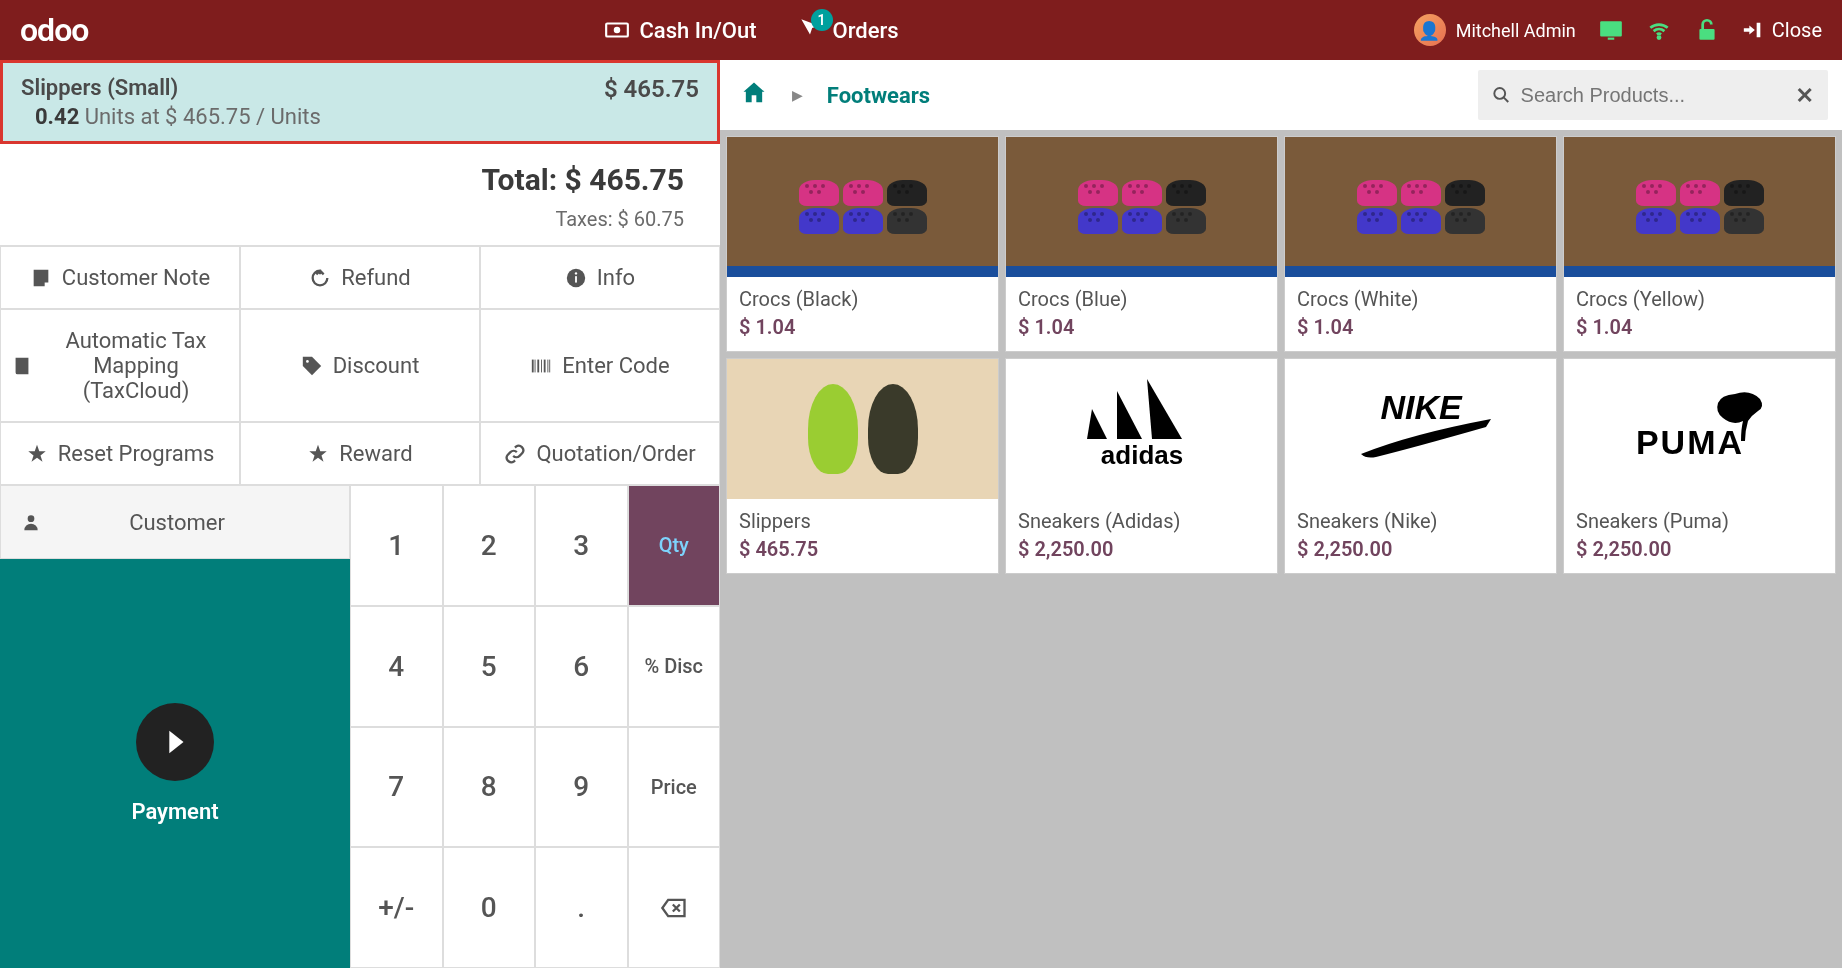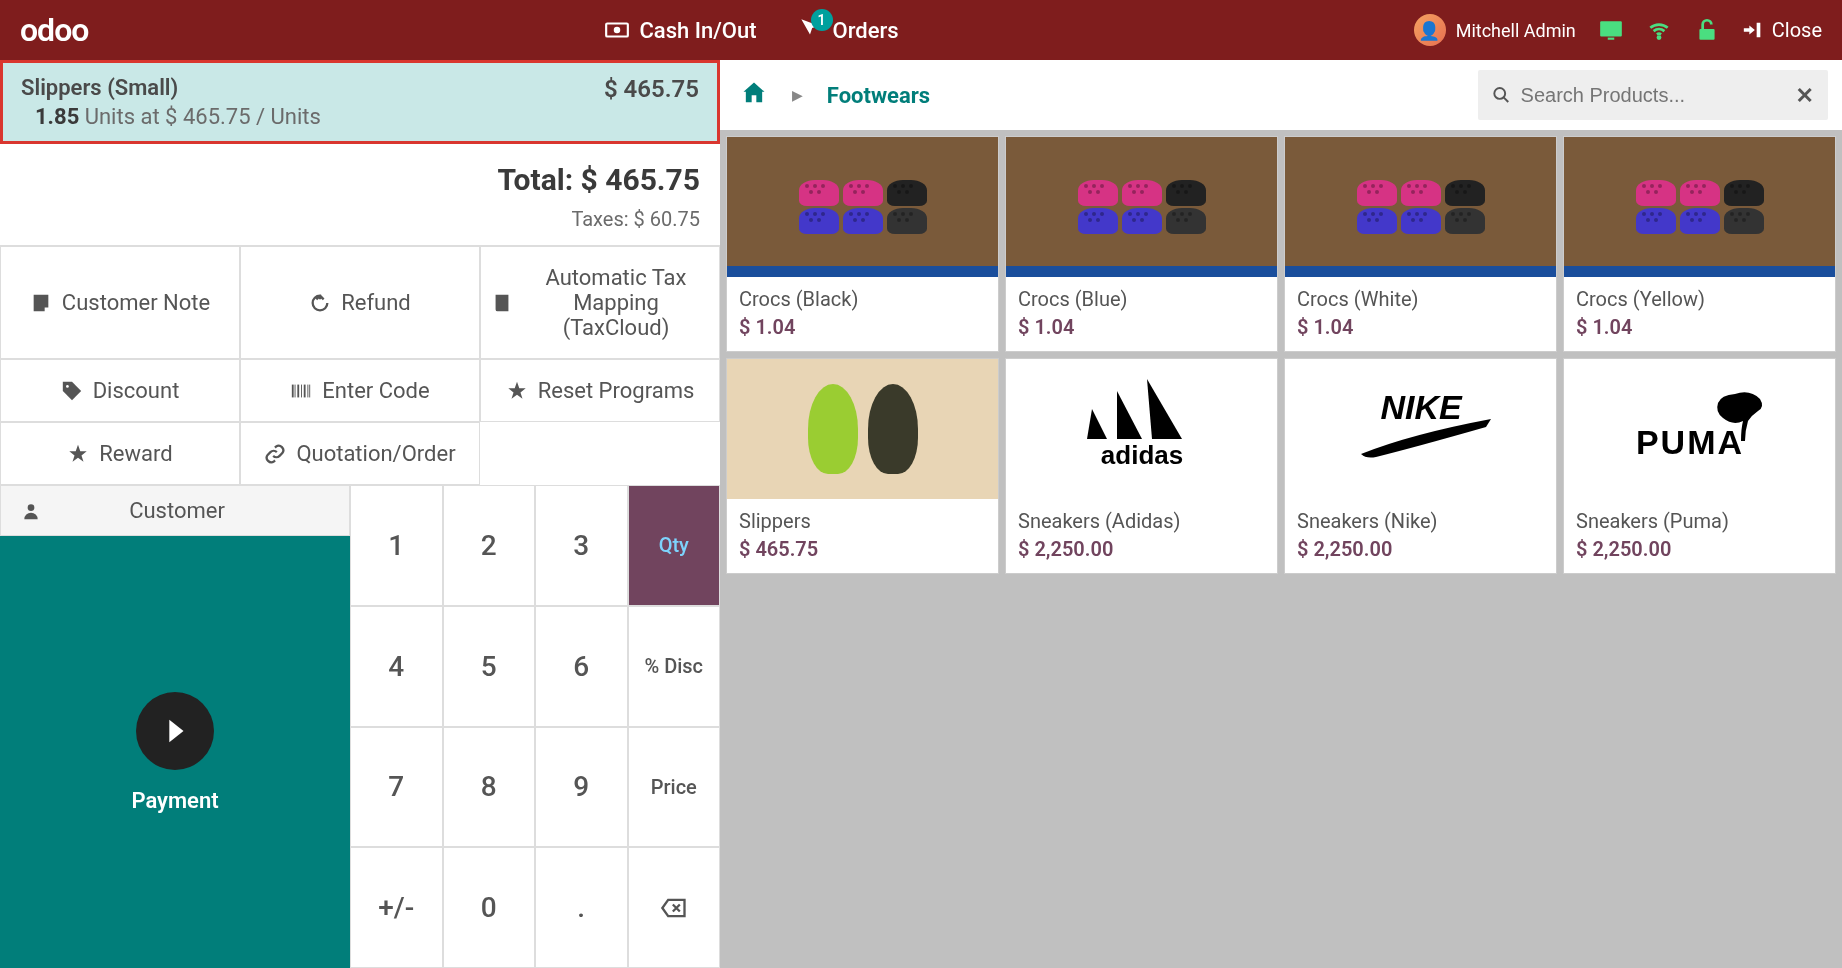--- a/index.html
+++ b/index.html
@@ -26,34 +26,34 @@
 
 
 .orderline { border: 3px solid #d9362f; background: #c9e8e7; padding: 12px 18px; display: flex; justify-content: space-between; }
 .orderline-left { }
 .orderline-name { font-size: 22px; font-weight: 600; color: #4a4a4a; }
 .orderline-detail { font-size: 22px; color: #6b6b6b; padding-left: 14px; margin-top: 4px; }
 .orderline-detail .qty { font-weight: 700; color: #3a3a3a; }
 .orderline-price { font-size: 24px; font-weight: 600; color: #4a4a4a; }
 
 
-.totals { text-align: right; padding: 18px 20px 14px; border-bottom: 1px solid #ddd; }
+.totals { text-align: right; padding: 18px 36px 14px; border-bottom: 1px solid #ddd; }
 .total-main { font-size: 30px; font-weight: 700; color: #3a3a3a; }
 .total-taxes { font-size: 20px; color: #6b6b6b; margin-top: 10px; }
 
 
 .controls { display: grid; grid-template-columns: repeat(3, 1fr); }
 .control-btn { border: 1px solid #ddd; padding: 18px 10px; font-size: 22px; color: #555; display: flex; align-items: center; justify-content: center; gap: 10px; cursor: pointer; background: white; min-height: 56px; }
 .control-btn.tall { min-height: 110px; text-align: center; }
 .control-btn svg, .control-btn .icon { width: 22px; height: 22px; flex-shrink: 0; }
 
 
 .bottom { display: grid; grid-template-columns: 350px 1fr; flex: 1; }
 .bottom-left { display: flex; flex-direction: column; }
-.customer-btn { border: 1px solid #ddd; background: #f5f5f5; height: 51px; display: flex; align-items: center; gap: 14px; padding: 0 20px; font-size: 22px; color: #555; cursor: pointer; }
+.customer-btn { border: 1px solid #ddd; background: #f5f5f5; height: 74px; display: flex; align-items: center; gap: 14px; padding: 0 20px; font-size: 22px; color: #555; cursor: pointer; }
 .customer-btn svg { width: 20px; height: 20px; }
 .customer-label { flex: 1; text-align: center; padding-right: 30px; }
 .payment-btn { flex: 1; background: #017e7a; color: white; display: flex; flex-direction: column; align-items: center; justify-content: center; cursor: pointer; }
 .payment-circle { width: 78px; height: 78px; background: #222; border-radius: 50%; display: flex; align-items: center; justify-content: center; margin-bottom: 18px; }
 .payment-circle svg { width: 34px; height: 34px; }
 .payment-label { font-size: 22px; font-weight: 600; }
 
 
 .numpad { display: grid; grid-template-columns: repeat(4, 1fr); grid-template-rows: repeat(4, 1fr); }
 .numpad-btn { border: 1px solid #ddd; background: white; font-size: 28px; font-weight: 500; color: #555; display: flex; align-items: center; justify-content: center; cursor: pointer; }
@@ -140,21 +140,21 @@
       <span>Close</span>
     </div>
   </div>
 </div>
 
 <div class="main">
   <div class="left">
     <div class="orderline">
       <div class="orderline-left">
         <div class="orderline-name">Slippers (Small)</div>
-        <div class="orderline-detail"><span class="qty">1.85</span><span> Units at $ 465.75 / Units</span></div>
+        <div class="orderline-detail"><span class="qty">0.42</span><span> Units at $ 465.75 / Units</span></div>
       </div>
       <div class="orderline-price">$ 465.75</div>
     </div>
 
     <div class="totals">
       <div class="total-main"><span>Total: </span><span>$ 465.75</span></div>
       <div class="total-taxes"><span>Taxes: </span><span>$ 60.75</span></div>
     </div>
 
     <div class="controls">
@@ -162,20 +162,28 @@
         <svg viewBox="0 0 24 24" fill="#555">
             <path d="M4 3h16v14l-4 4H4z M16 17v4l4-4z"></path>
           </svg>
         <span>Customer Note</span>
       </div>
       <div class="control-btn">
         <svg viewBox="0 0 24 24" fill="none" stroke="#555" stroke-width="2.5">
             <path d="M4 12a8 8 0 108-8v4m0-4L8 8m4-4l4 4" transform="scale(-1,1) translate(-24,0)"></path>
           </svg>
         <span>Refund</span>
+      </div>
+      <div class="control-btn">
+        <svg viewBox="0 0 24 24" fill="#555">
+            <circle cx="12" cy="12" r="10"></circle>
+            <rect x="11" y="10" width="2" height="7" fill="white"></rect>
+            <circle cx="12" cy="7" r="1.3" fill="white"></circle>
+          </svg>
+        <span>Info</span>
       </div>
       <div class="control-btn tall">
         <svg viewBox="0 0 24 24" fill="#555">
             <path d="M5 3h14v18H7a2 2 0 01-2-2z M8 3v18"></path>
           </svg>
         <span>Automatic Tax Mapping (TaxCloud)</span>
       </div>
       <div class="control-btn">
         <svg viewBox="0 0 24 24" fill="#555">
             <path d="M12 2l10 10-10 10L2 12V2z"></path>

